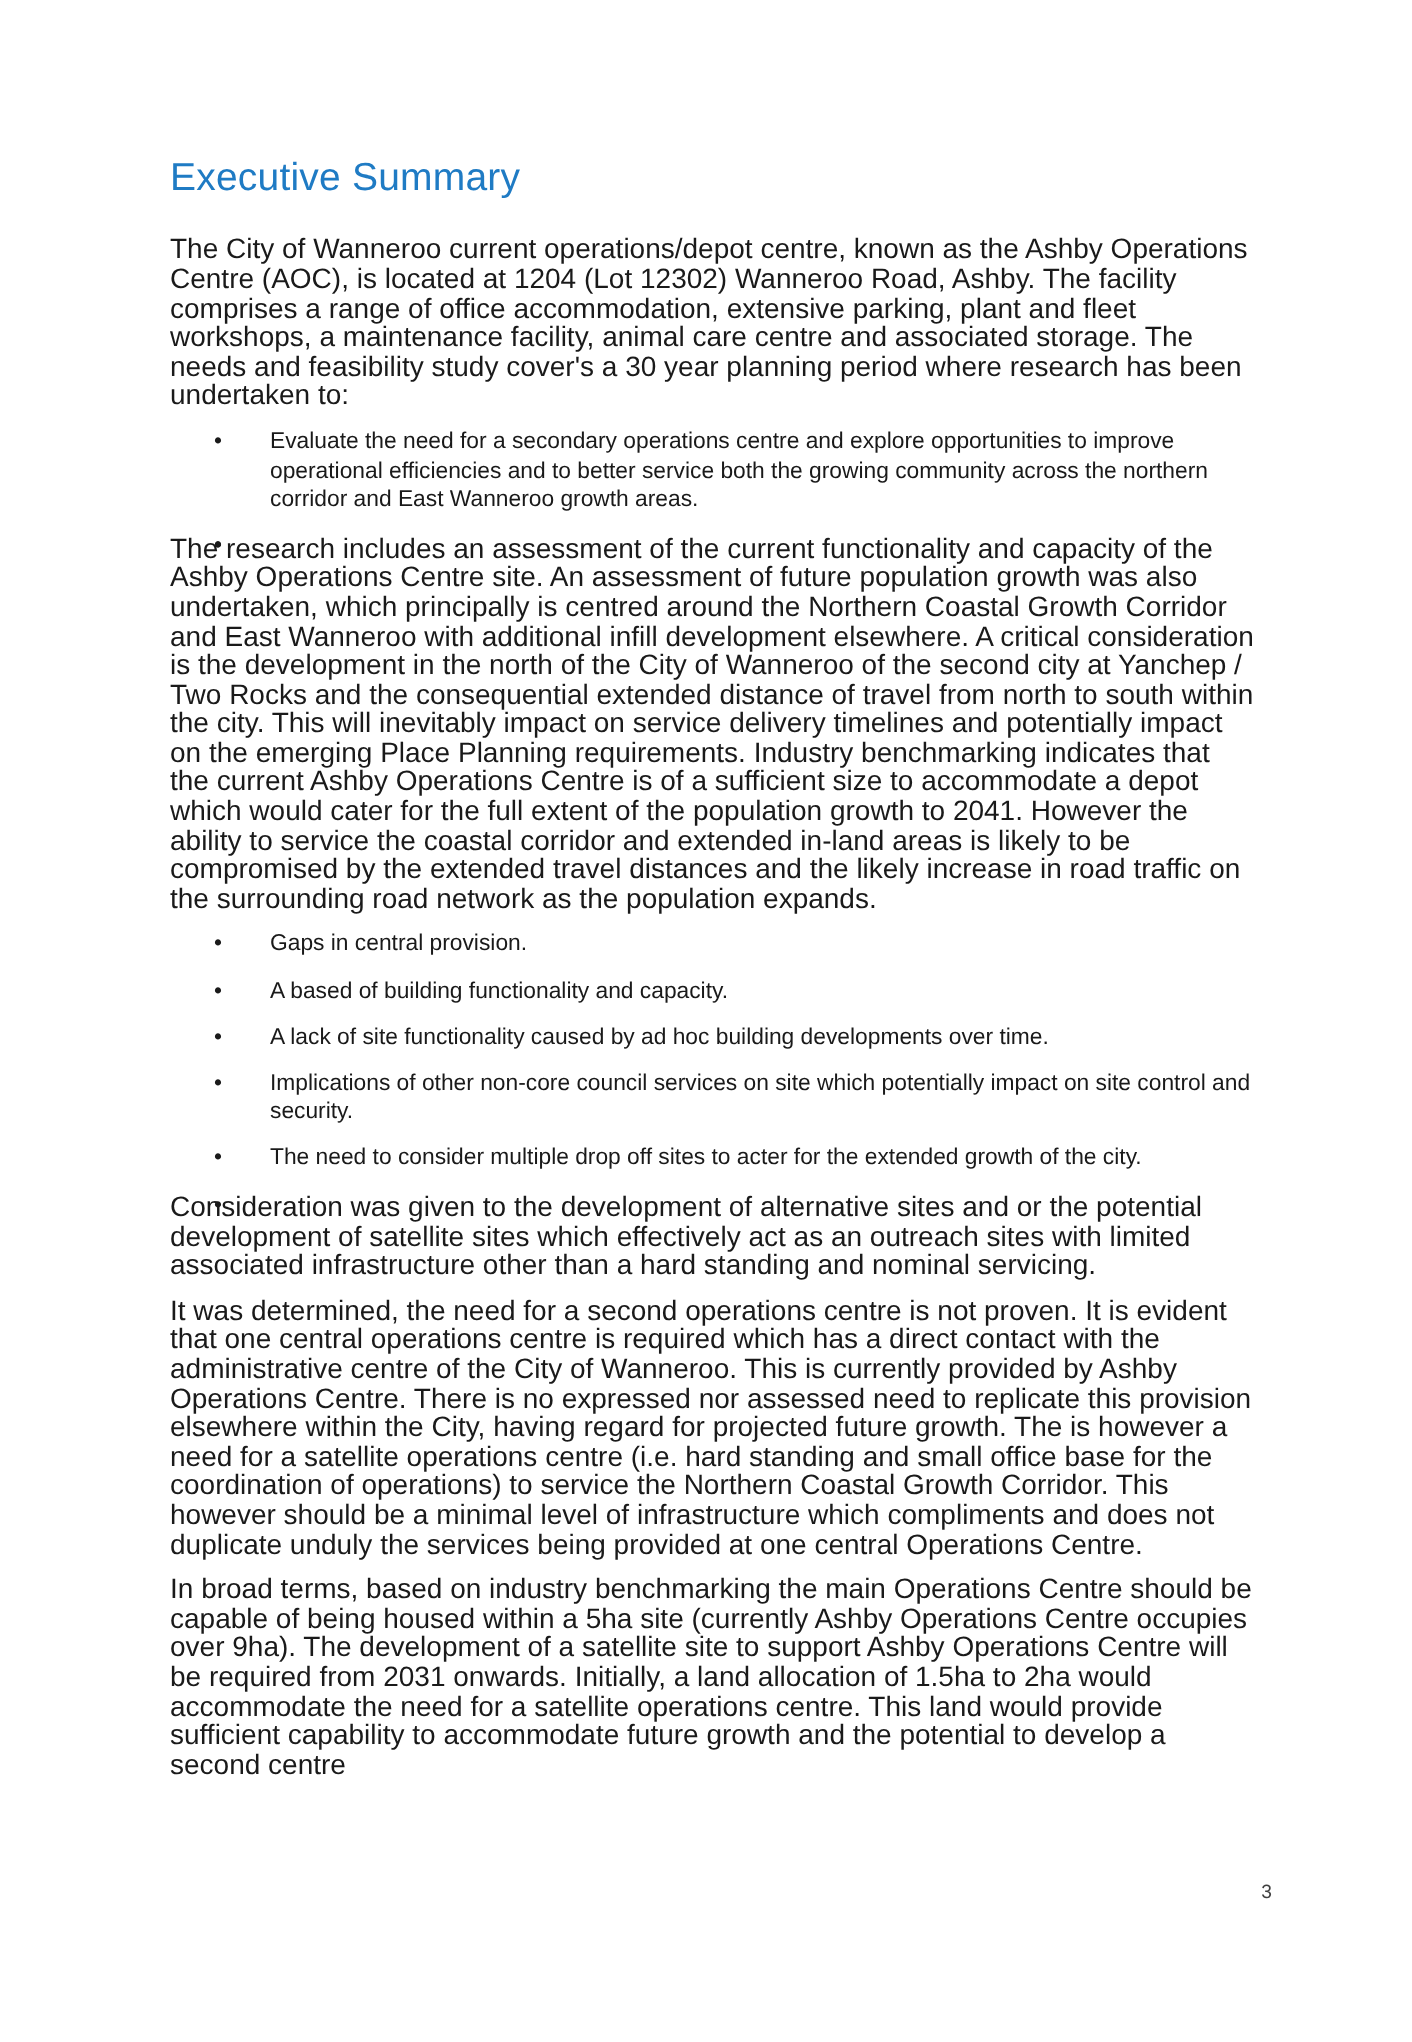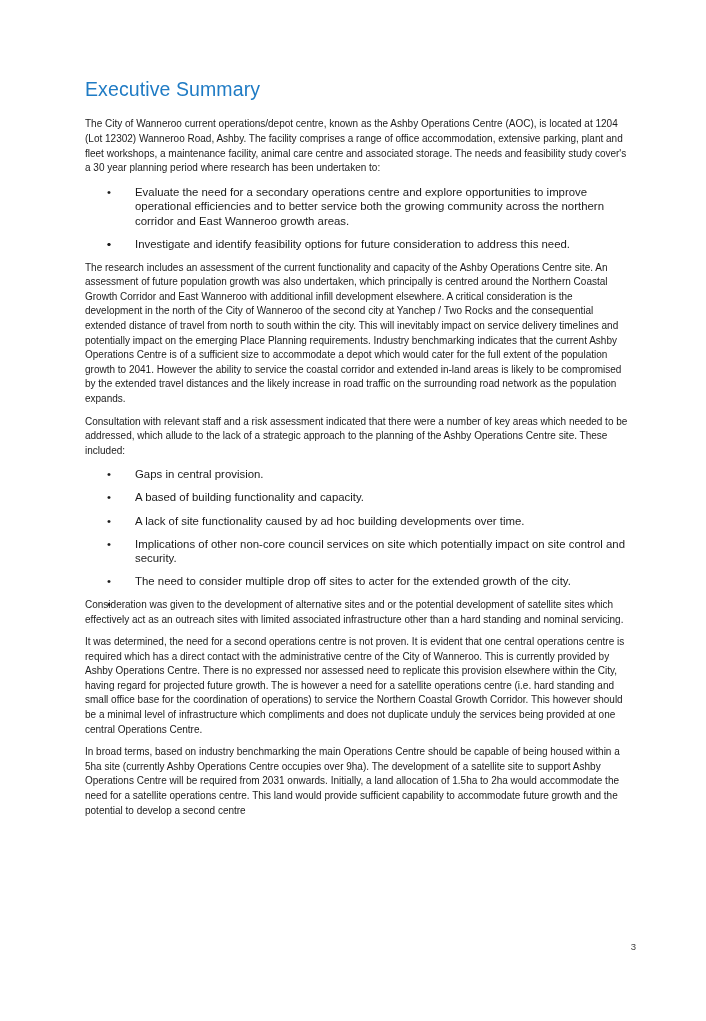--- a/index.html
+++ b/index.html
@@ -27,21 +27,21 @@
   }
   .doc-heading {
     color: #1F7BC4;
     font-size: 19.5px;
     font-weight: normal;
     line-height: 1.2;
     margin: 0 0 16px 0;
     letter-spacing: 0.1px;
   }
   .para {
-    font-size: 10px;
+    font-size: 14px;
     line-height: 14.6px;
     text-align: left;
     margin: 0 0 8px 0;
     color: #1a1a1a;
   }
   .bullet-list {
     list-style: none;
     margin: 0 0 7px 0;
     padding: 0;
   }
@@ -88,27 +88,25 @@
     <ul class="bullet-list list-gap-top">
       <li class="bullet-item">
         <span class="bullet-dot">•</span>
         <span>Evaluate the need for a secondary operations centre and explore opportunities to improve operational efficiencies and to better service both the growing community across the northern corridor and East Wanneroo growth areas.</span>
       </li>
       <li class="bullet-item">
         <span class="bullet-dot">•</span>
       </li>
       <li class="bullet-item">
         <span class="bullet-dot">•</span>
-        <span>Investigate and identify feasibility options for future consideration to address this need.</span>
       </li>
     </ul>
 
     <p class="para list-gap-top">The research includes an assessment of the current functionality and capacity of the Ashby Operations Centre site. An assessment of future population growth was also undertaken, which principally is centred around the Northern Coastal Growth Corridor and East Wanneroo with additional infill development elsewhere. A critical consideration is the development in the north of the City of Wanneroo of the second city at Yanchep / Two Rocks and the consequential extended distance of travel from north to south within the city. This will inevitably impact on service delivery timelines and potentially impact on the emerging Place Planning requirements. Industry benchmarking indicates that the current Ashby Operations Centre is of a sufficient size to accommodate a depot which would cater for the full extent of the population growth to 2041. However the ability to service the coastal corridor and extended in-land areas is likely to be compromised by the extended travel distances and the likely increase in road traffic on the surrounding road network as the population expands.</p>
 
-    <p class="para">Consultation with relevant staff and a risk assessment indicated that there were a number of key areas which needed to be addressed, which allude to the lack of a strategic approach to the planning of the Ashby Operations Centre site. These included:</p>
 
     <ul class="bullet-list list-gap-top">
       <li class="bullet-item">
         <span class="bullet-dot">•</span>
         <span>Gaps in central provision.</span>
       </li>
       <li class="bullet-item">
         <span class="bullet-dot">•</span>
         <span>A based of building functionality and capacity.</span>
       </li>

